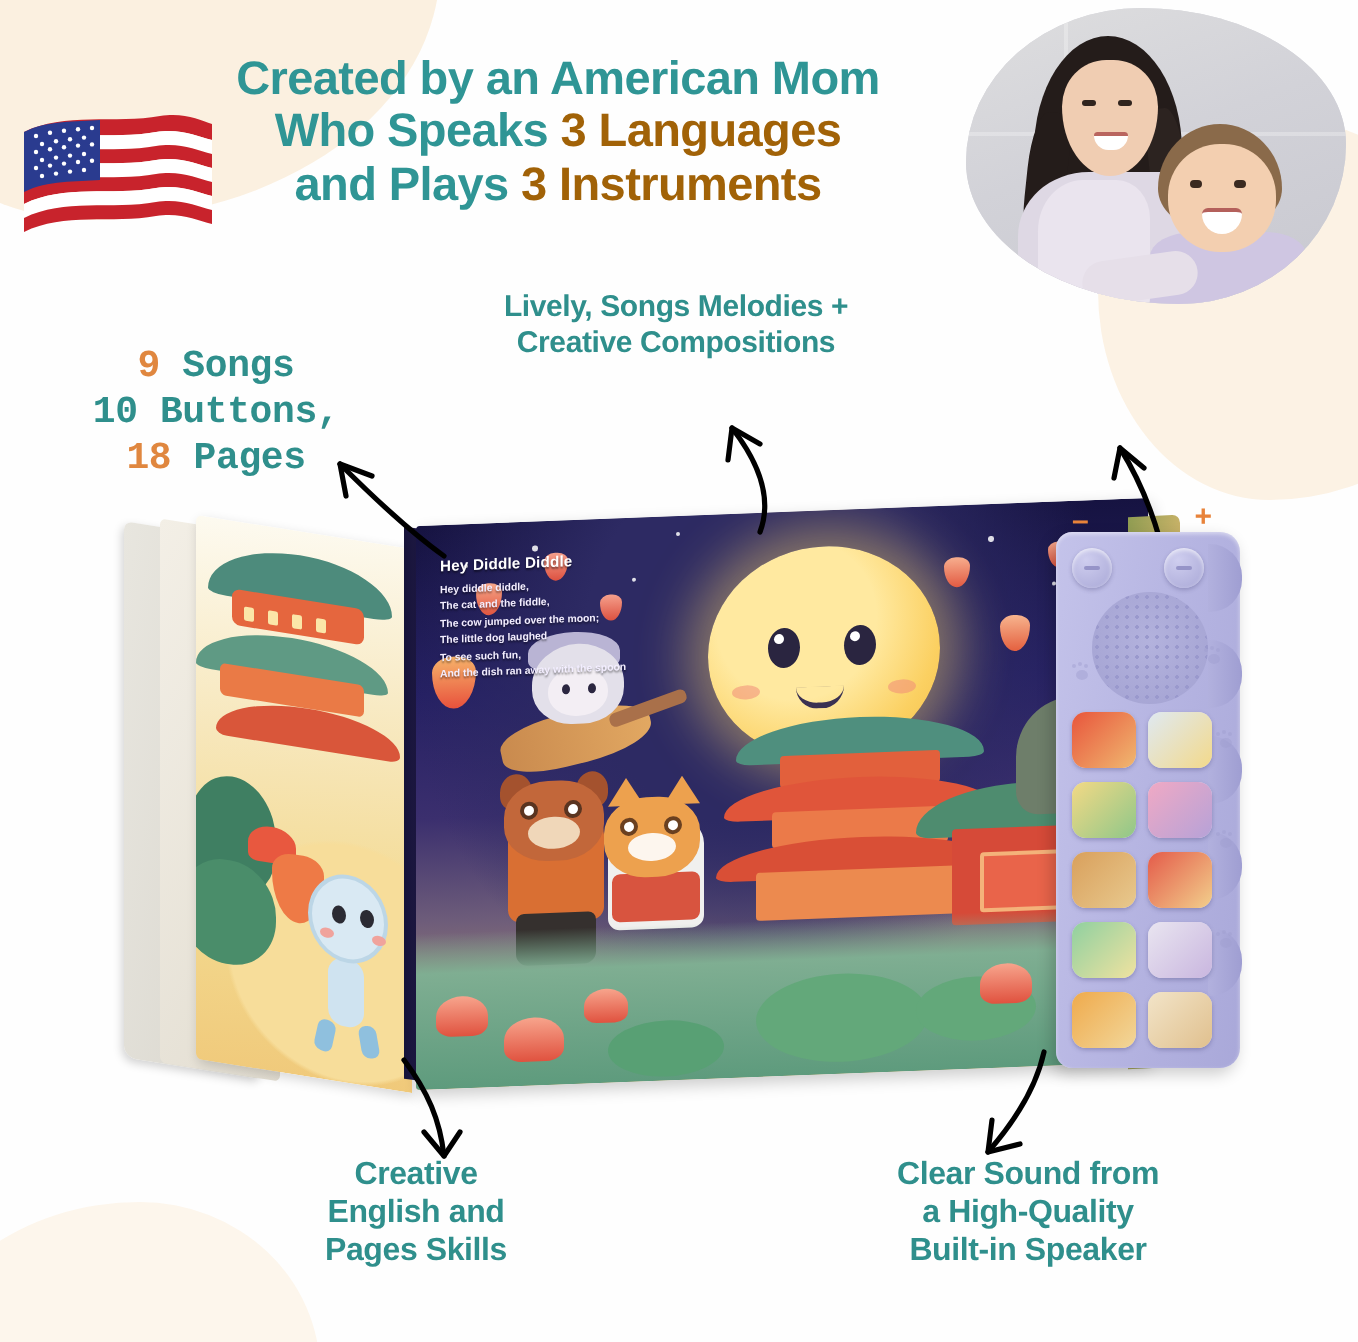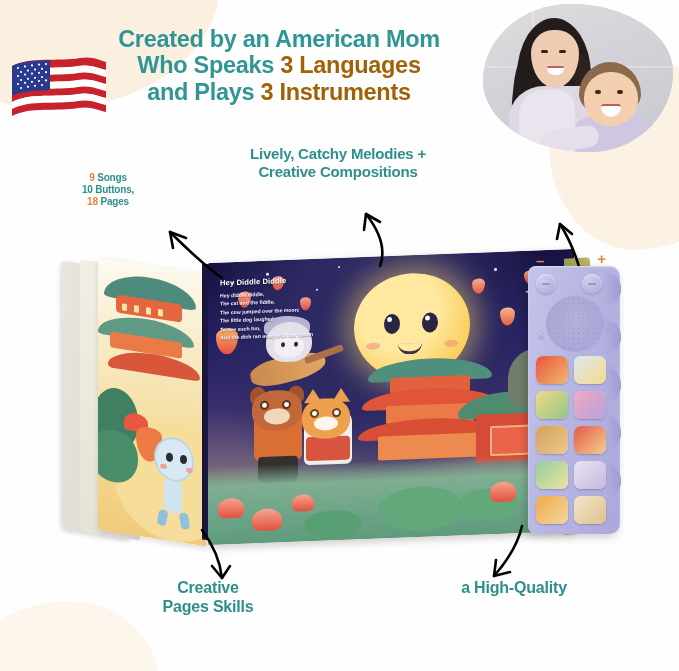--- a/index.html
+++ b/index.html
@@ -86,21 +86,21 @@
   .mom-arm { position:absolute; left:58px; top:124px; width:58px; height:22px;
       background:#e6dfe9; border-radius:18px; transform: rotate(-8deg); }
 
   
   .callout { position: absolute; z-index: 6; font-weight: bold;
       line-height: 1.2; letter-spacing: -0.2px; }
   .callout .line { display:block; white-space:nowrap; }
   .teal { color: #2f8f8c; }
   .orange { color: #e0873f; }
 
-  #callout-specs { left: 38px; top: 172px; width: 140px; text-align: center; font-size: 10px; }
+  #callout-specs { left: 38px; top: 172px; width: 140px; text-align: center; font-size: 19px; font-family: Liberation Mono, monospace; }
   #callout-melodies { left: 198px; top: 145px; width: 280px; text-align: center; font-size: 15px; }
   #callout-volume { left: 466px; top: 181px; width: 208px; text-align: center; font-size: 15px; }
   #callout-skills { left: 118px; top: 578px; width: 180px; text-align: center; font-size: 16px; }
   #callout-speaker { left: 408px; top: 578px; width: 212px; text-align: center; font-size: 16px; }
 
   
   .arrow-svg { position: absolute; z-index: 6; overflow: visible; }
   #arrow-specs   { left: 160px; top: 222px; }
   #arrow-melody  { left: 352px; top: 206px; }
   #arrow-volume  { left: 548px; top: 216px; }
@@ -410,34 +410,37 @@
     </div>
   </div>
 
   <div class="callout teal" id="callout-specs">
     <span class="line"><span class="orange">9</span><span> Songs</span></span>
     <span class="line">10 Buttons,</span>
     <span class="line"><span class="orange">18</span><span> Pages</span></span>
   </div>
 
   <div class="callout teal" id="callout-melodies">
-    <span class="line">Lively, Catchy Melodies +</span>
+    <span class="line">Lively, Songs Melodies +</span>
     <span class="line">Creative Compositions</span>
   </div>
 
   <div class="callout orange" id="callout-volume">
   </div>
 
   <div class="callout teal" id="callout-skills">
     <span class="line">Creative</span>
+    <span class="line">English and</span>
     <span class="line">Pages Skills</span>
   </div>
 
   <div class="callout teal" id="callout-speaker">
+    <span class="line">Clear Sound from</span>
     <span class="line">a High-Quality</span>
+    <span class="line">Built-in Speaker</span>
   </div>
 
   <svg class="arrow-svg" id="arrow-specs" width="70" height="60" viewBox="0 0 70 60">
     <path d="M62,56 C48,46 30,30 10,10" stroke="#000" stroke-width="2.6" fill="none" stroke-linecap="round"></path>
     <path d="M10,10 L26,16 M10,10 L13,26" stroke="#000" stroke-width="2.6" fill="none" stroke-linecap="round"></path>
   </svg>
 
   <svg class="arrow-svg" id="arrow-melody" width="48" height="62" viewBox="0 0 48 62">
     <path d="M28,60 C34,44 28,26 14,8" stroke="#000" stroke-width="2.6" fill="none" stroke-linecap="round"></path>
     <path d="M14,8 L28,16 M14,8 L12,24" stroke="#000" stroke-width="2.6" fill="none" stroke-linecap="round"></path>

